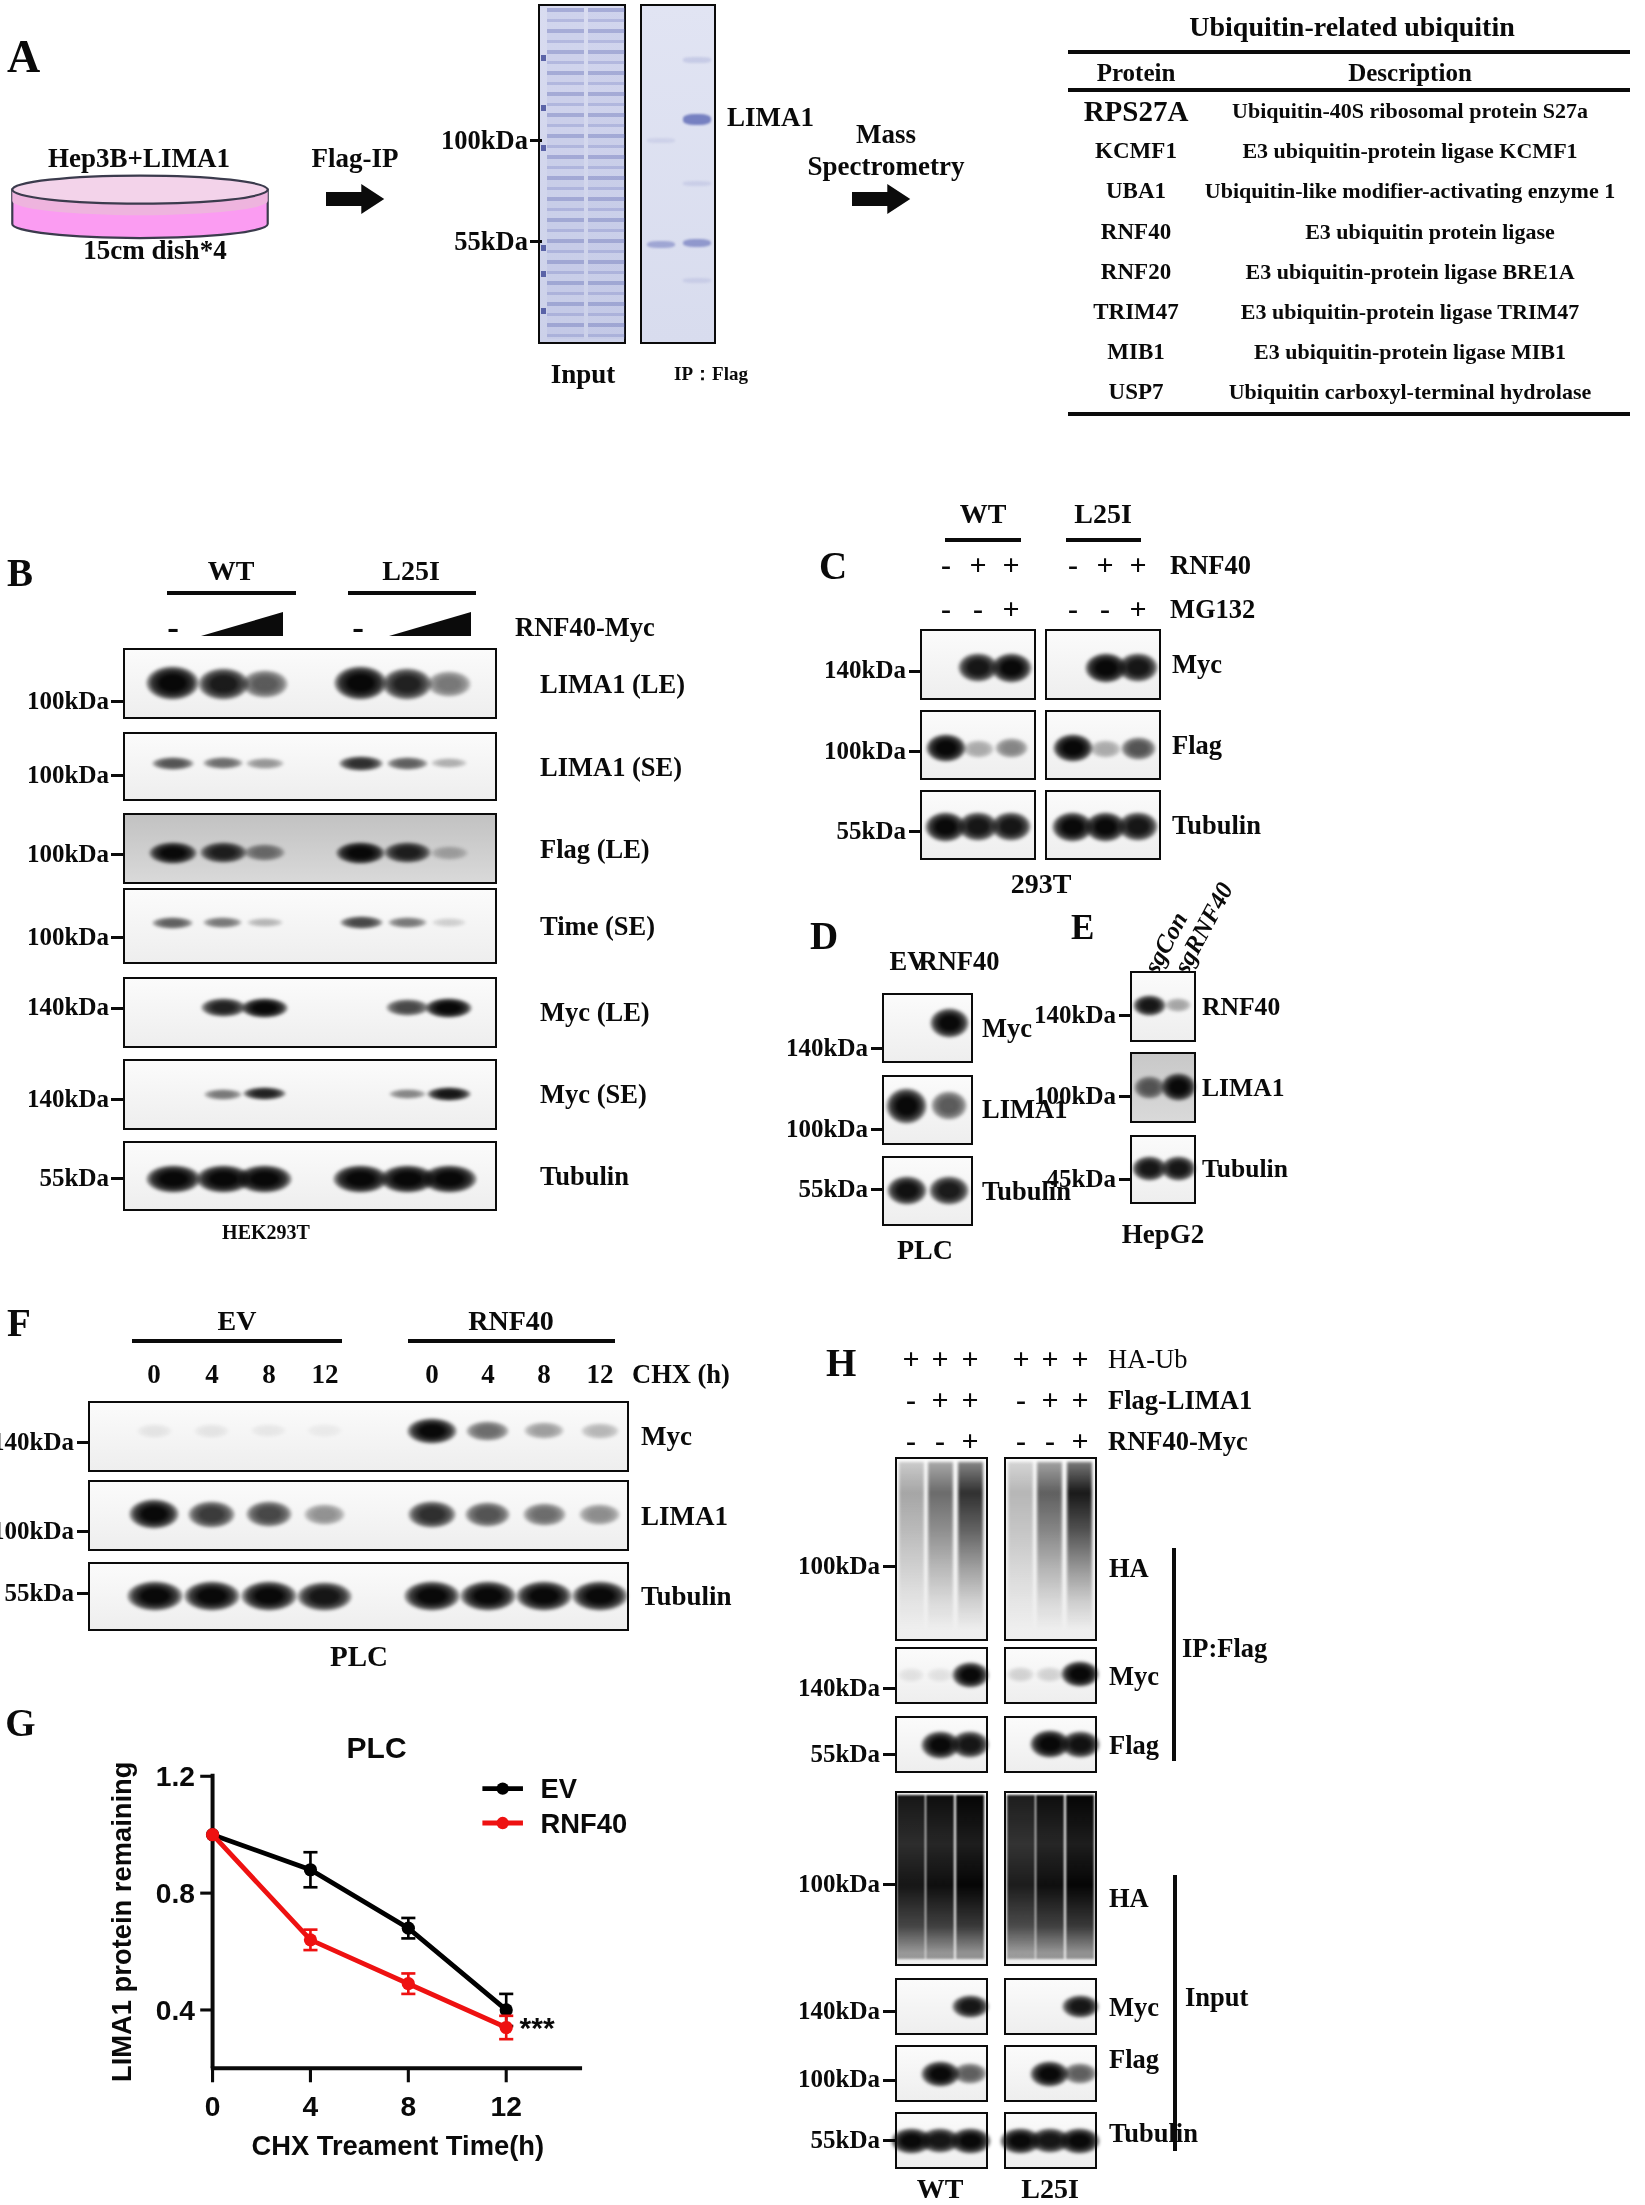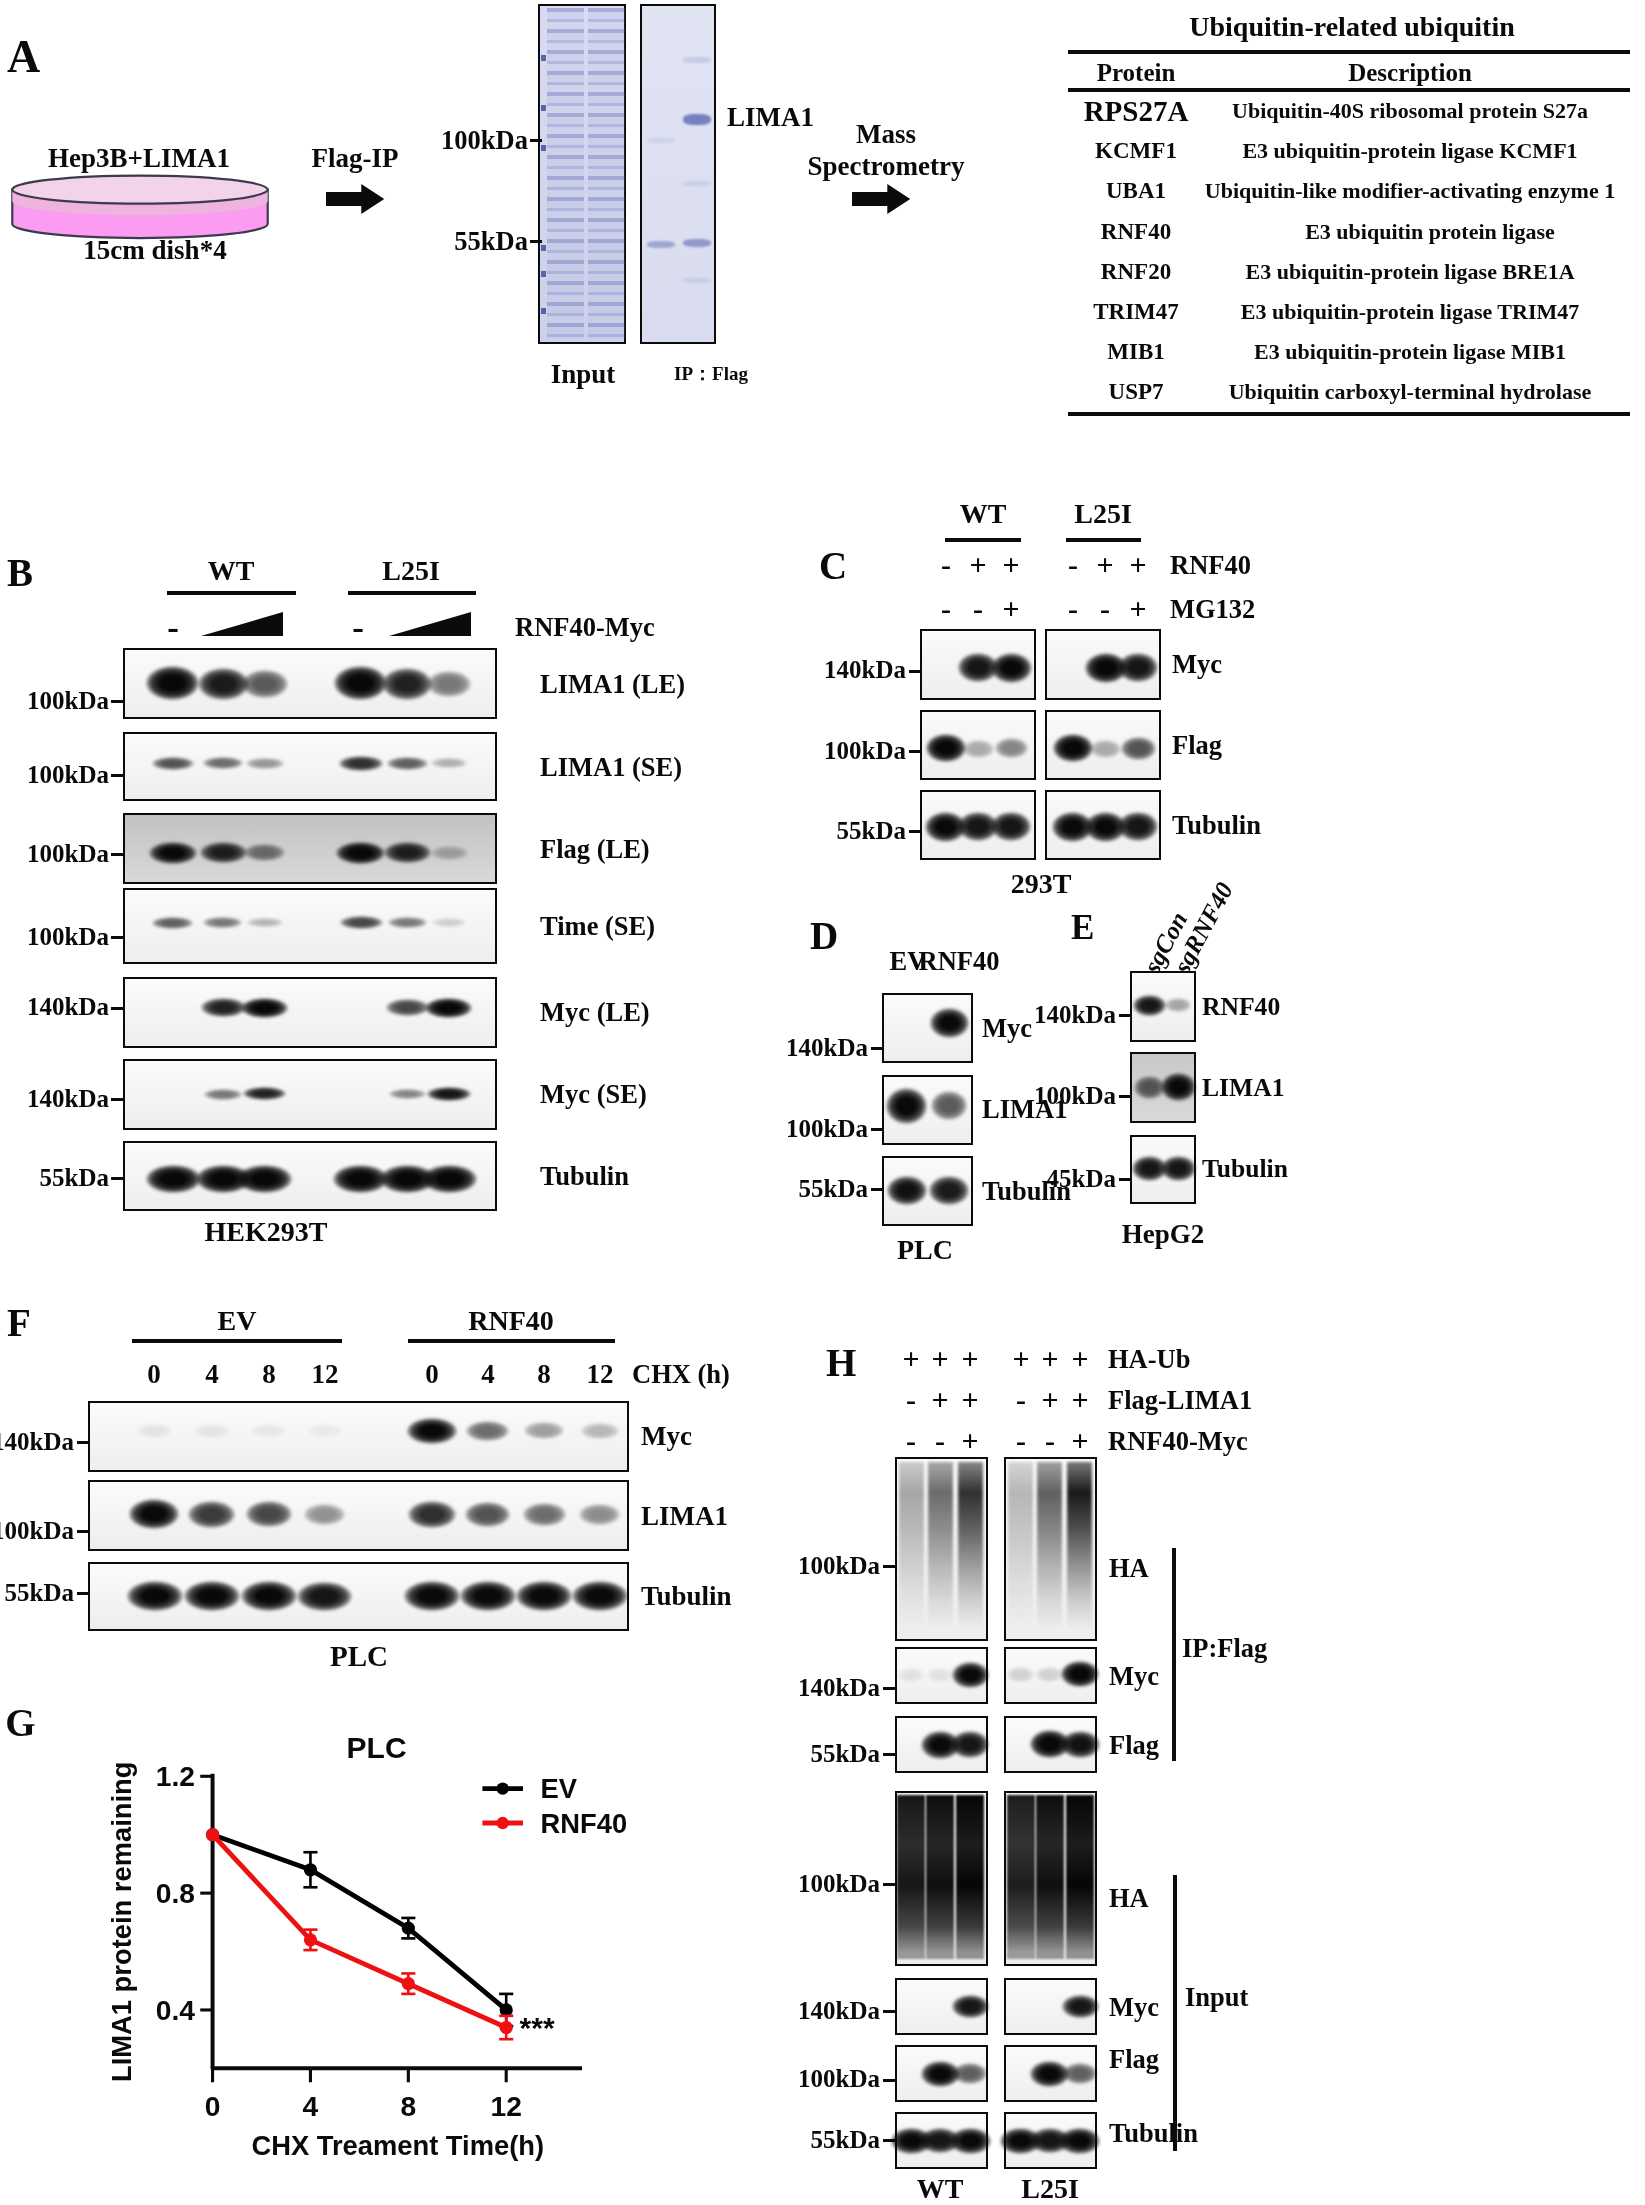--- a/index.html
+++ b/index.html
@@ -95,21 +95,21 @@
   <div class="rule" style="left:348px;top:591px;width:128px;height:3.5px"></div>
   <div class="t" style="left:173px;top:628px;font-size:35px">-</div>
   <div class="t" style="left:358px;top:628px;font-size:35px">-</div>
   <svg class="abs" style="left:201px;top:612px" width="82" height="24" viewBox="0 0 93 27">
       <polygon points="0,27 93,27 93,0" fill="#0b0b0b"></polygon>
     </svg>
   <svg class="abs" style="left:389px;top:612px" width="82" height="24" viewBox="0 0 93 27">
       <polygon points="0,27 93,27 93,0" fill="#0b0b0b"></polygon>
     </svg>
   <div class="tl" style="left:515px;top:627px;font-size:26.5px">RNF40-Myc</div>
-  <div class="t" style="left:266px;top:1232px;font-size:28px">HEK293T</div>
+  <div class="t" style="left:266px;top:1232px;font-size:20px">HEK293T</div>
 
   <div class="tl" style="left:819px;top:565px;font-size:39px">C</div>
   <div class="t" style="left:983px;top:514px;font-size:28px">WT</div>
   <div class="t" style="left:1103px;top:514px;font-size:28px">L25I</div>
   <div class="rule" style="left:945px;top:538px;width:76px;height:3.5px"></div>
   <div class="rule" style="left:1066px;top:538px;width:75px;height:3.5px"></div>
   <div class="t" style="left:1041px;top:884px;font-size:28px">293T</div>
 
   <div class="tl" style="left:810px;top:935px;font-size:39px">D</div>
   <div class="t" style="left:908px;top:961px;font-size:26.5px">EV</div>
@@ -446,21 +446,21 @@
       <div style="position: absolute; left: 1073px; top: 609px; font-weight: 700; white-space: nowrap; font-size: 30px; transform: translate(-50%, -50%);">-</div>
       <div style="position: absolute; left: 1105px; top: 609px; font-weight: 700; white-space: nowrap; font-size: 30px; transform: translate(-50%, -50%);">-</div>
       <div style="position: absolute; left: 1138px; top: 609px; font-weight: 700; white-space: nowrap; font-size: 30px; transform: translate(-50%, -50%);">+</div>
       <div style="position: absolute; left: 1170px; top: 609px; font-weight: 700; white-space: nowrap; font-size: 26.5px; transform: translate(0px, -50%);">MG132</div>
       <div style="position: absolute; left: 911px; top: 1359px; font-weight: 700; white-space: nowrap; font-size: 30px; transform: translate(-50%, -50%);">+</div>
       <div style="position: absolute; left: 940px; top: 1359px; font-weight: 700; white-space: nowrap; font-size: 30px; transform: translate(-50%, -50%);">+</div>
       <div style="position: absolute; left: 970px; top: 1359px; font-weight: 700; white-space: nowrap; font-size: 30px; transform: translate(-50%, -50%);">+</div>
       <div style="position: absolute; left: 1021px; top: 1359px; font-weight: 700; white-space: nowrap; font-size: 30px; transform: translate(-50%, -50%);">+</div>
       <div style="position: absolute; left: 1050px; top: 1359px; font-weight: 700; white-space: nowrap; font-size: 30px; transform: translate(-50%, -50%);">+</div>
       <div style="position: absolute; left: 1080px; top: 1359px; font-weight: 700; white-space: nowrap; font-size: 30px; transform: translate(-50%, -50%);">+</div>
-      <div style="position: absolute; left: 1108px; top: 1359px; font-weight: 700; white-space: nowrap; font-size: 26.5px; transform: translate(0px, -50%);">HA-Ub</div>
+      <div style="position: absolute; left: 1108px; top: 1359px; font-weight: 400; white-space: nowrap; font-size: 26.5px; transform: translate(0px, -50%);">HA-Ub</div>
       <div style="position: absolute; left: 911px; top: 1400px; font-weight: 700; white-space: nowrap; font-size: 30px; transform: translate(-50%, -50%);">-</div>
       <div style="position: absolute; left: 940px; top: 1400px; font-weight: 700; white-space: nowrap; font-size: 30px; transform: translate(-50%, -50%);">+</div>
       <div style="position: absolute; left: 970px; top: 1400px; font-weight: 700; white-space: nowrap; font-size: 30px; transform: translate(-50%, -50%);">+</div>
       <div style="position: absolute; left: 1021px; top: 1400px; font-weight: 700; white-space: nowrap; font-size: 30px; transform: translate(-50%, -50%);">-</div>
       <div style="position: absolute; left: 1050px; top: 1400px; font-weight: 700; white-space: nowrap; font-size: 30px; transform: translate(-50%, -50%);">+</div>
       <div style="position: absolute; left: 1080px; top: 1400px; font-weight: 700; white-space: nowrap; font-size: 30px; transform: translate(-50%, -50%);">+</div>
       <div style="position: absolute; left: 1108px; top: 1400px; font-weight: 700; white-space: nowrap; font-size: 26.5px; transform: translate(0px, -50%);">Flag-LIMA1</div>
       <div style="position: absolute; left: 911px; top: 1441px; font-weight: 700; white-space: nowrap; font-size: 30px; transform: translate(-50%, -50%);">-</div>
       <div style="position: absolute; left: 940px; top: 1441px; font-weight: 700; white-space: nowrap; font-size: 30px; transform: translate(-50%, -50%);">-</div>
       <div style="position: absolute; left: 970px; top: 1441px; font-weight: 700; white-space: nowrap; font-size: 30px; transform: translate(-50%, -50%);">+</div>

